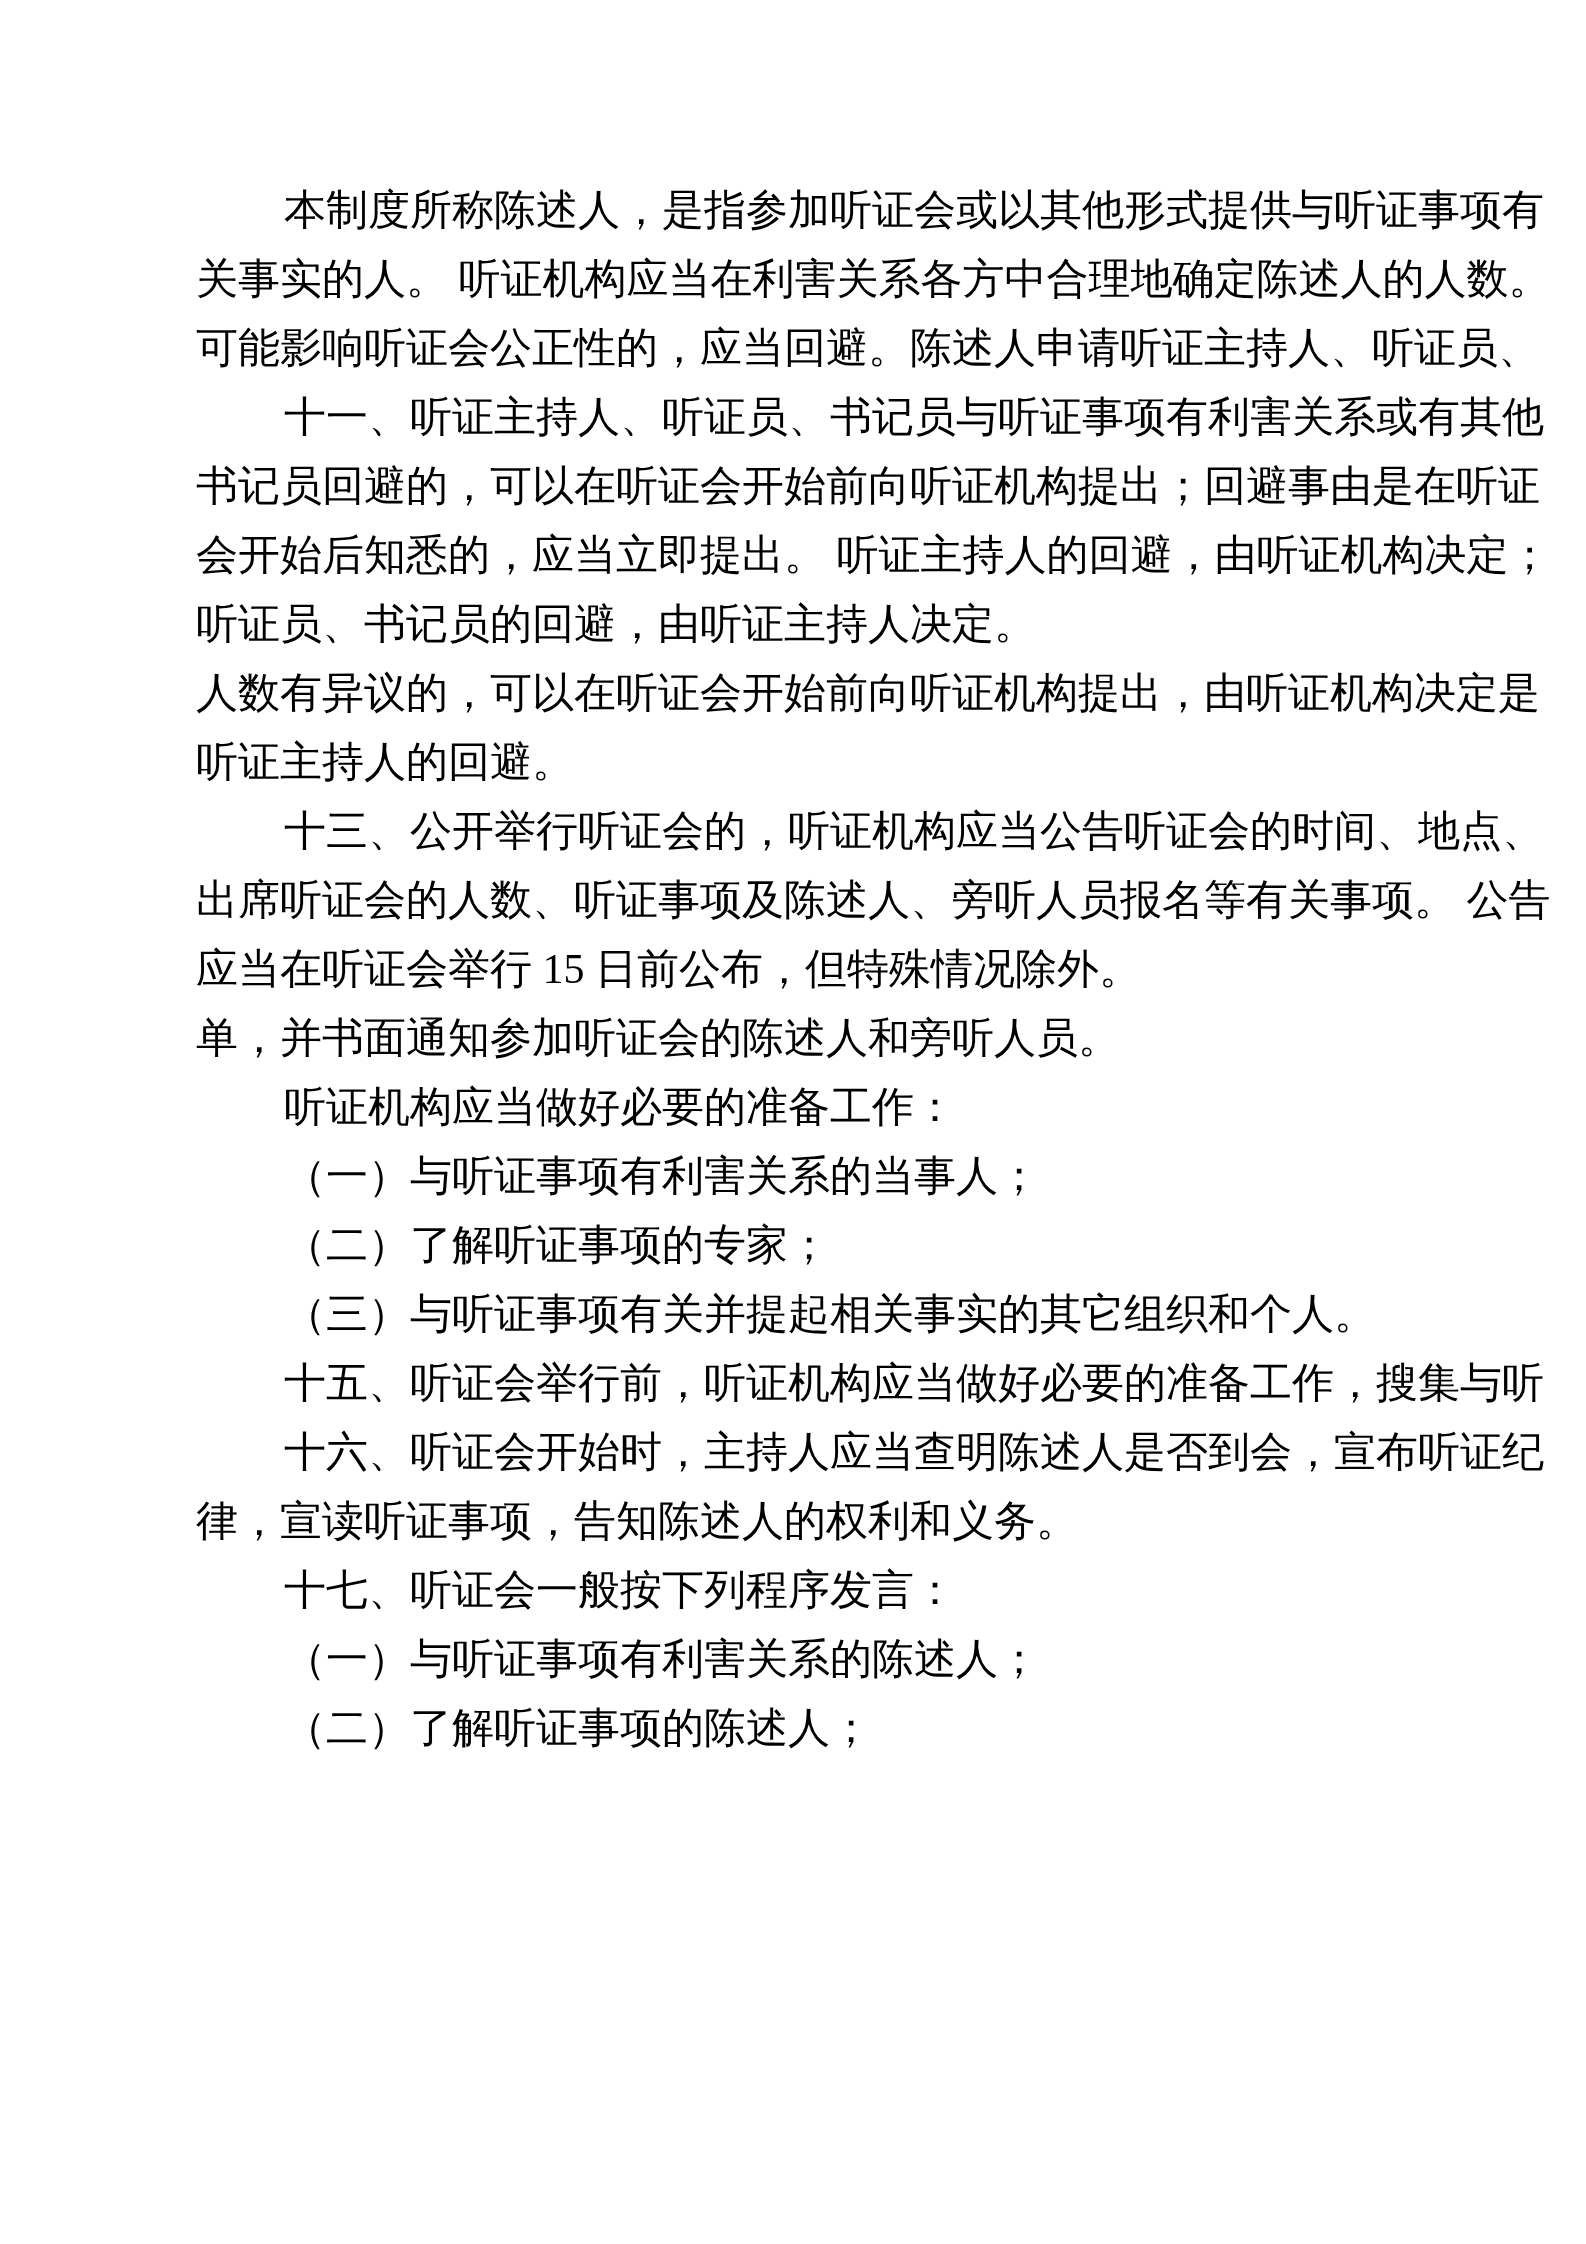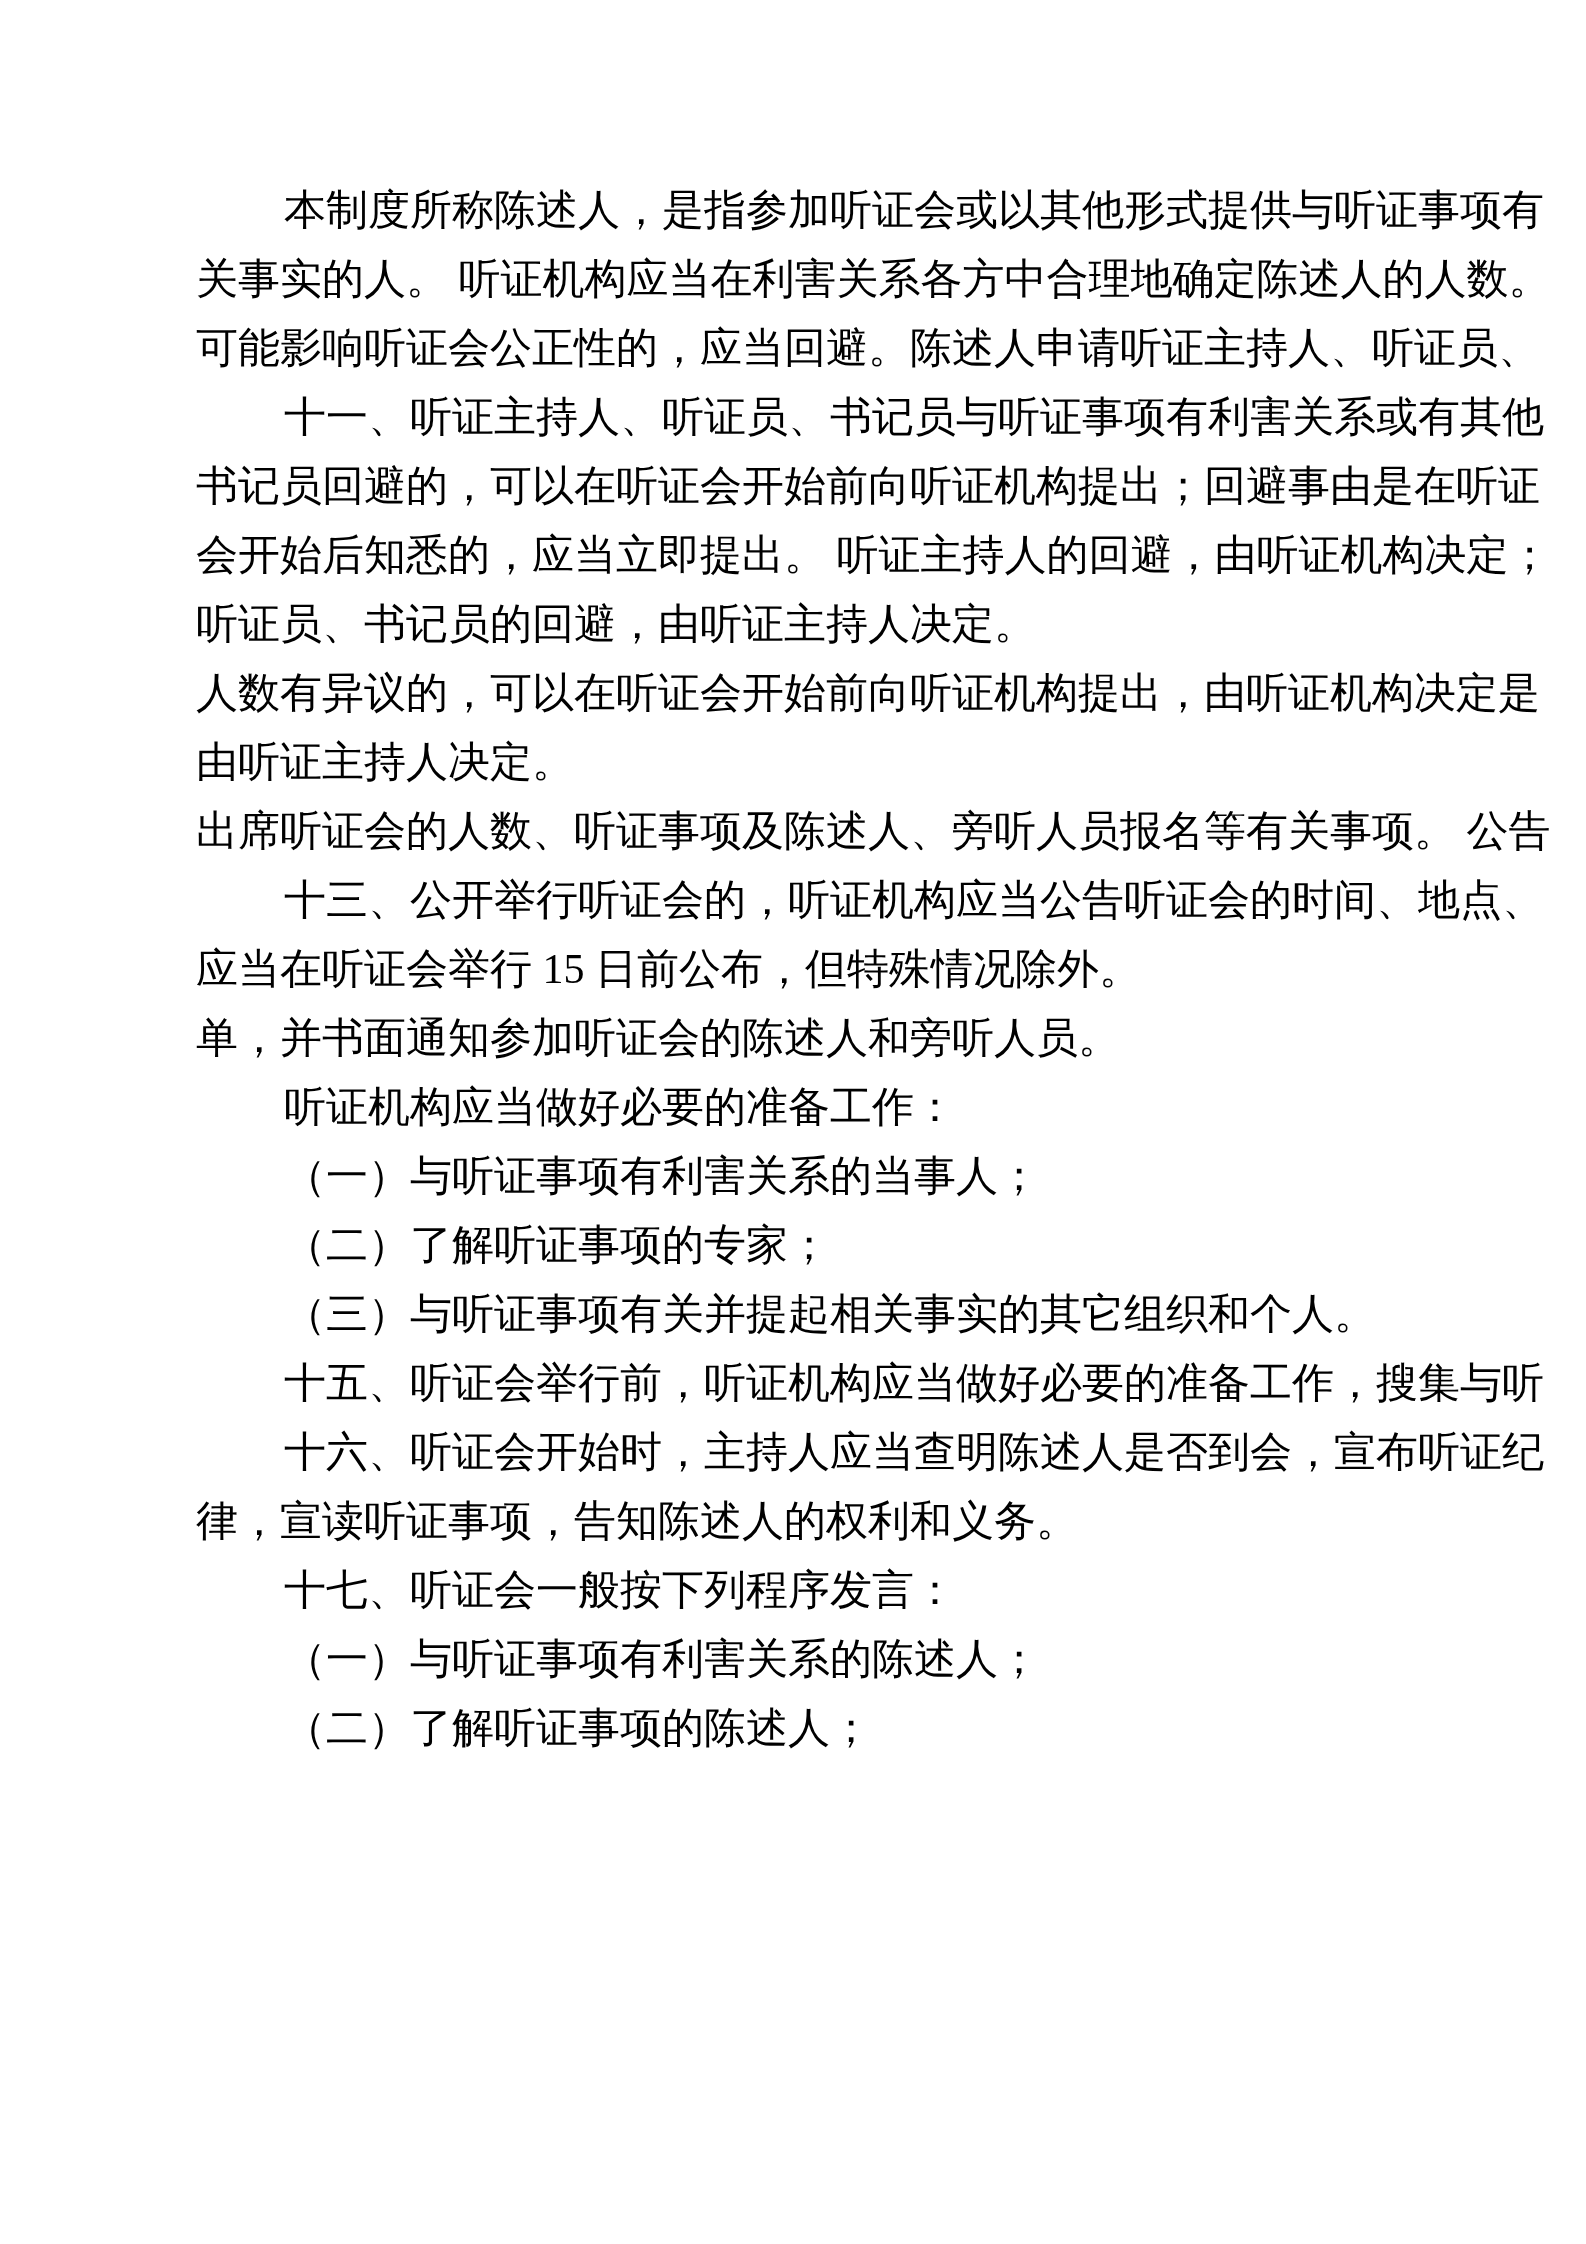--- a/index.html
+++ b/index.html
@@ -39,23 +39,23 @@
 <div class="page">
   <div class="text-block" id="doc-body">
       <div class="line indent">本制度所称陈述人，是指参加听证会或以其他形式提供与听证事项有</div>
       <div class="line">关事实的人。 听证机构应当在利害关系各方中合理地确定陈述人的人数。</div>
       <div class="line">可能影响听证会公正性的，应当回避。陈述人申请听证主持人、听证员、</div>
       <div class="line indent">十一、听证主持人、听证员、书记员与听证事项有利害关系或有其他</div>
       <div class="line">书记员回避的，可以在听证会开始前向听证机构提出；回避事由是在听证</div>
       <div class="line">会开始后知悉的，应当立即提出。 听证主持人的回避，由听证机构决定；</div>
       <div class="line">听证员、书记员的回避，由听证主持人决定。</div>
       <div class="line">人数有异议的，可以在听证会开始前向听证机构提出，由听证机构决定是</div>
-      <div class="line">由听证主持人决定。</div>
+      <div class="line">听证主持人的回避。</div>
+      <div class="line indent">十三、公开举行听证会的，听证机构应当公告听证会的时间、地点、</div>
       <div class="line">出席听证会的人数、听证事项及陈述人、旁听人员报名等有关事项。 公告</div>
-      <div class="line indent">十三、公开举行听证会的，听证机构应当公告听证会的时间、地点、</div>
       <div class="line">应当在听证会举行 15 日前公布，但特殊情况除外。</div>
       <div class="line">单，并书面通知参加听证会的陈述人和旁听人员。</div>
       <div class="line indent">听证机构应当做好必要的准备工作：</div>
       <div class="line indent">（一）与听证事项有利害关系的当事人；</div>
       <div class="line indent">（二）了解听证事项的专家；</div>
       <div class="line indent">（三）与听证事项有关并提起相关事实的其它组织和个人。</div>
       <div class="line indent">十五、听证会举行前，听证机构应当做好必要的准备工作，搜集与听</div>
       <div class="line indent">十六、听证会开始时，主持人应当查明陈述人是否到会，宣布听证纪</div>
       <div class="line">律，宣读听证事项，告知陈述人的权利和义务。</div>
       <div class="line indent">十七、听证会一般按下列程序发言：</div>

